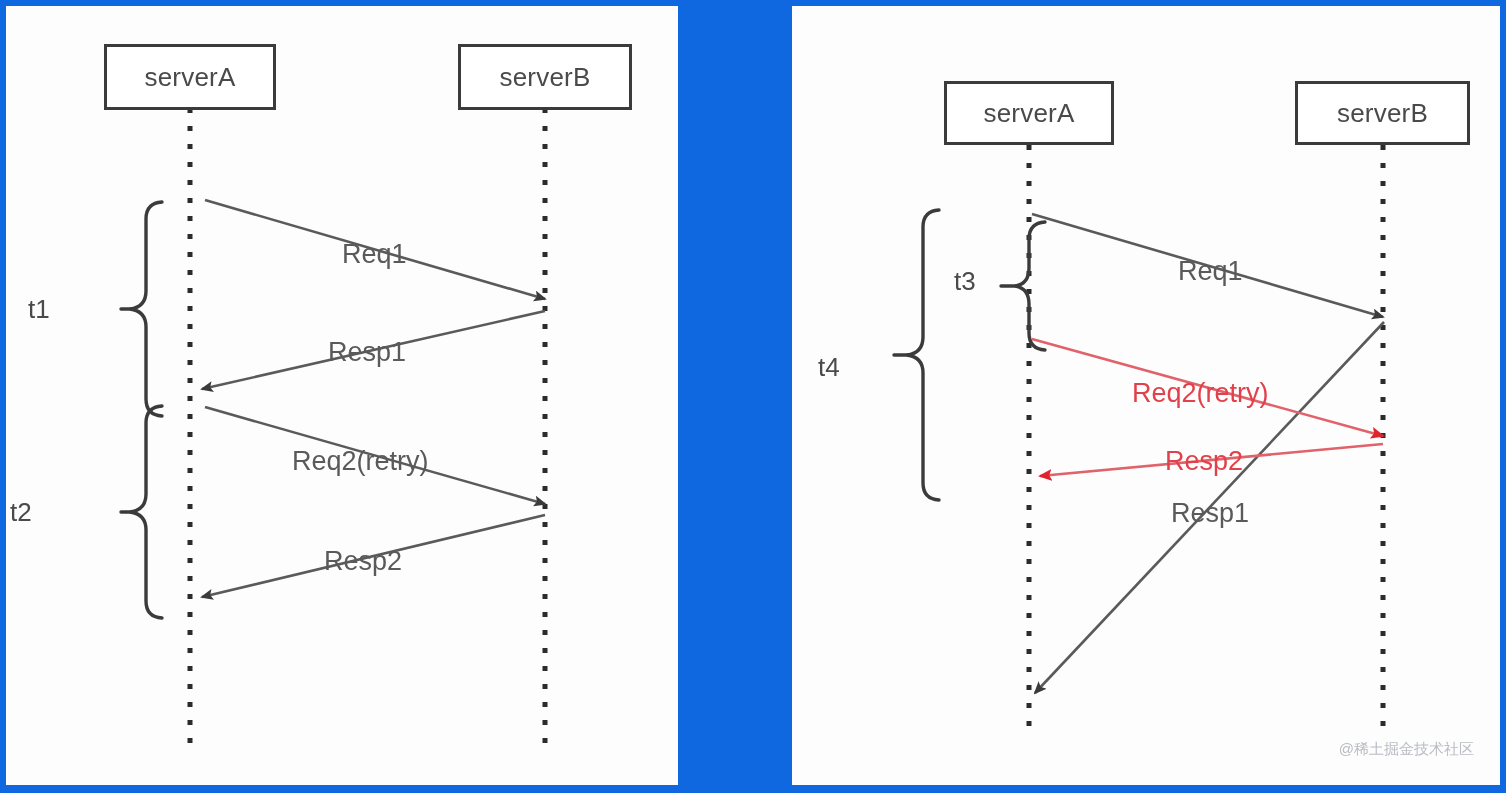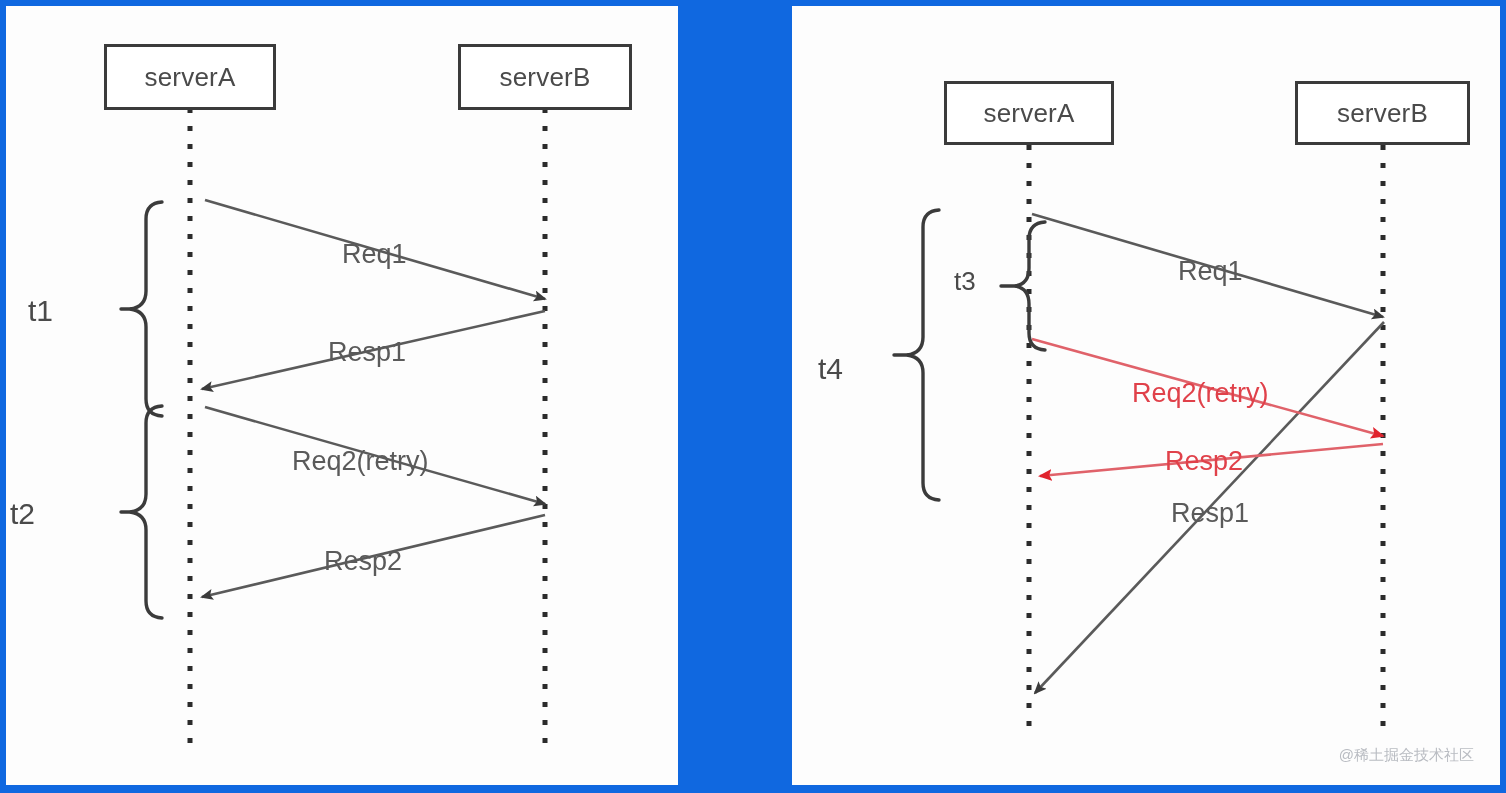--- a/index.html
+++ b/index.html
@@ -62,31 +62,31 @@
     position: absolute;
     font-size: 27px;
     color: #5a5a5a;
     white-space: nowrap;
     font-family: "Liberation Sans", sans-serif;
   }
   .msg-label.red { color: #e0414a; }
 
   .brace-label {
     position: absolute;
-    font-size: 30px;
+    font-size: 26px;
     color: #4a4a4a;
     white-space: nowrap;
     font-family: "Liberation Sans", sans-serif;
   }
   .brace-label.small { font-size: 26px; }
 
   .watermark {
     position: absolute;
     right: 26px;
-    bottom: 20px;
+    bottom: 26px;
     font-size: 15px;
     color: #b9bcc2;
     white-space: nowrap;
     font-family: "Liberation Sans", sans-serif;
   }
 </style>
 </head>
 <body>
 
 <div id="stage">

